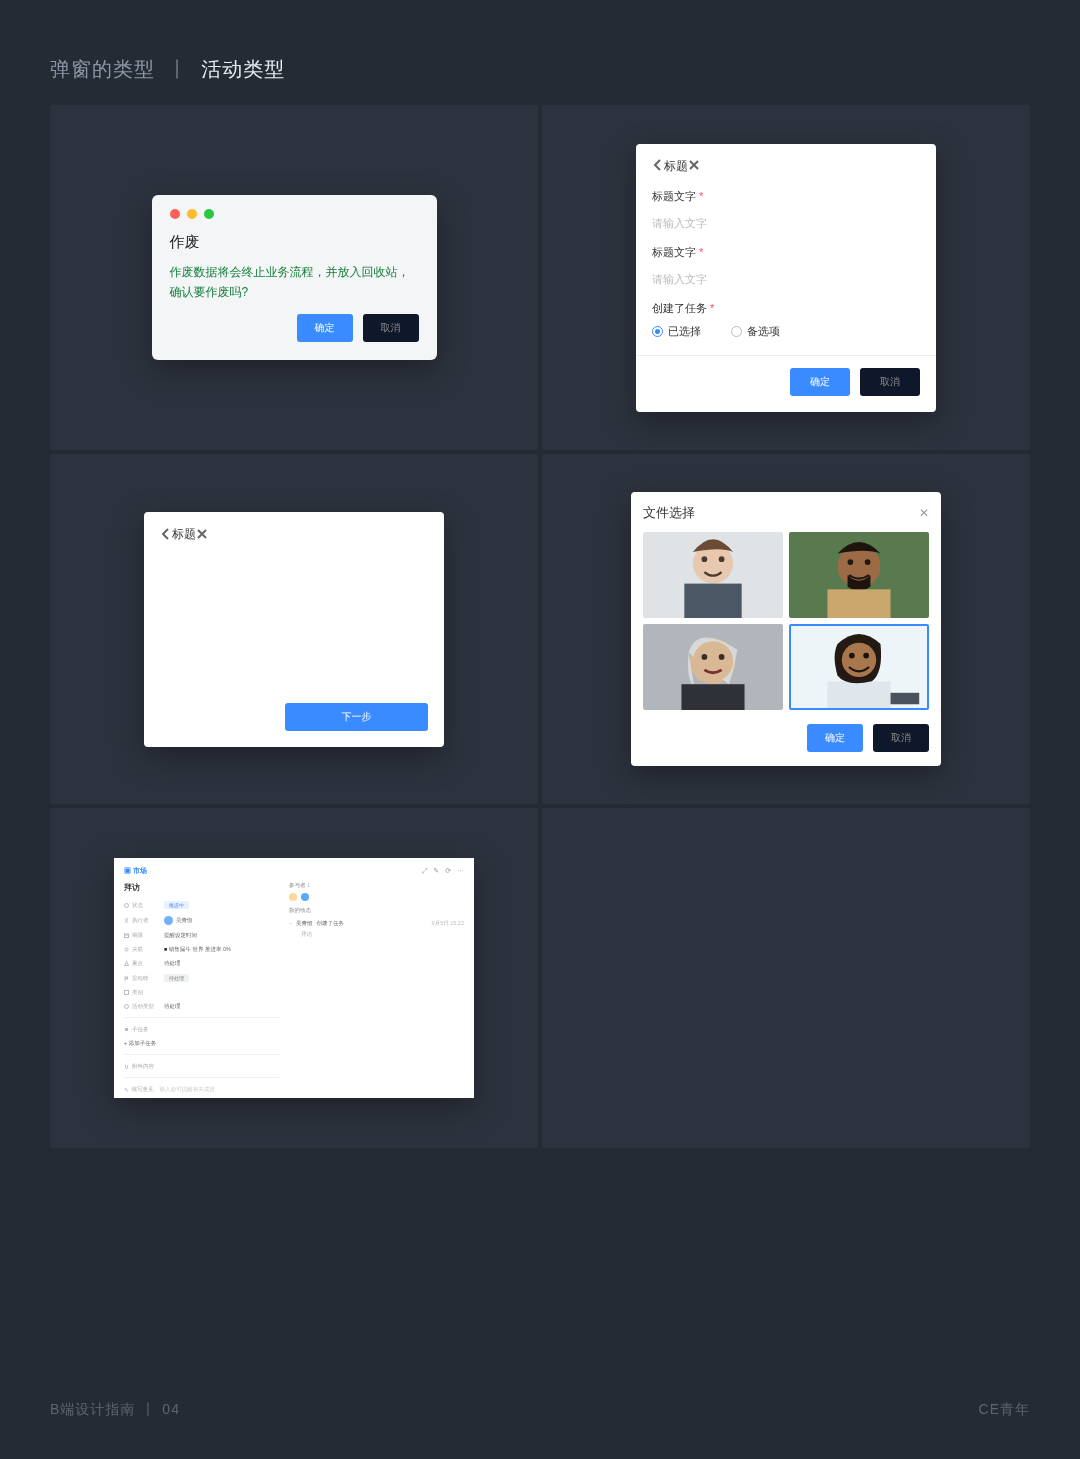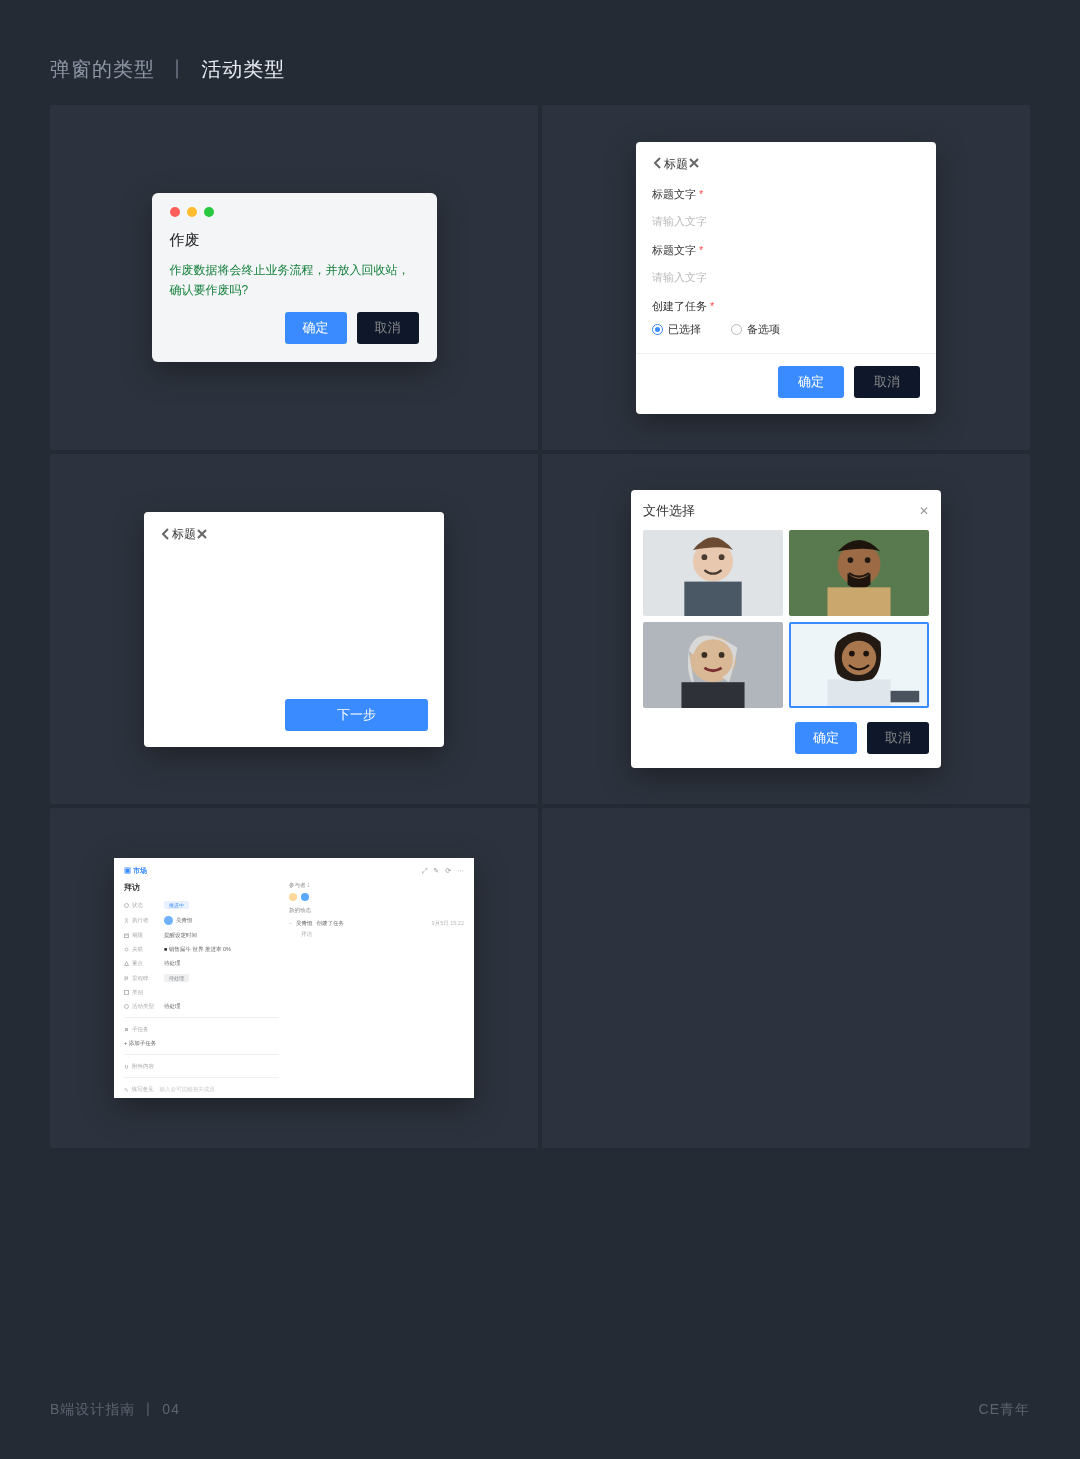--- a/index.html
+++ b/index.html
@@ -51,21 +51,21 @@
     padding: 14px 18px 18px;
   }
   .traffic { display: flex; gap: 7px; margin-bottom: 14px; }
   .traffic span { width: 10px; height: 10px; border-radius: 50%; display: block; }
   .tl-red { background:#ff5f57; }
   .tl-yel { background:#febc2e; }
   .tl-grn { background:#28c840; }
   .mac-dialog h3 { font-size: 15px; font-weight: 400; color:#222; margin-bottom: 10px; }
   .mac-dialog p  { font-size: 12px; color:#15803d; line-height: 1.7; margin-bottom: 12px; }
   .btn-row { display:flex; justify-content:flex-end; gap:10px; }
-  .btn { border:none; border-radius:3px; padding:7px 18px; font-size:13px; cursor:pointer;font-family:Liberation Serif, serif; }
+  .btn { border:none; border-radius:3px; padding:7px 18px; font-size:10px; cursor:pointer;font-family:Liberation Serif, serif; }
   .btn-primary { background:#3a8bff; color:#fff; }
   .btn-ghost   { background:#0f172a; color:#888; }
 
   
   .modal2 {
     width: 300px;
     background:#fff;
     border-radius:4px;
     box-shadow:0 10px 30px rgba(0,0,0,.35);
     padding:14px 16px 16px;

